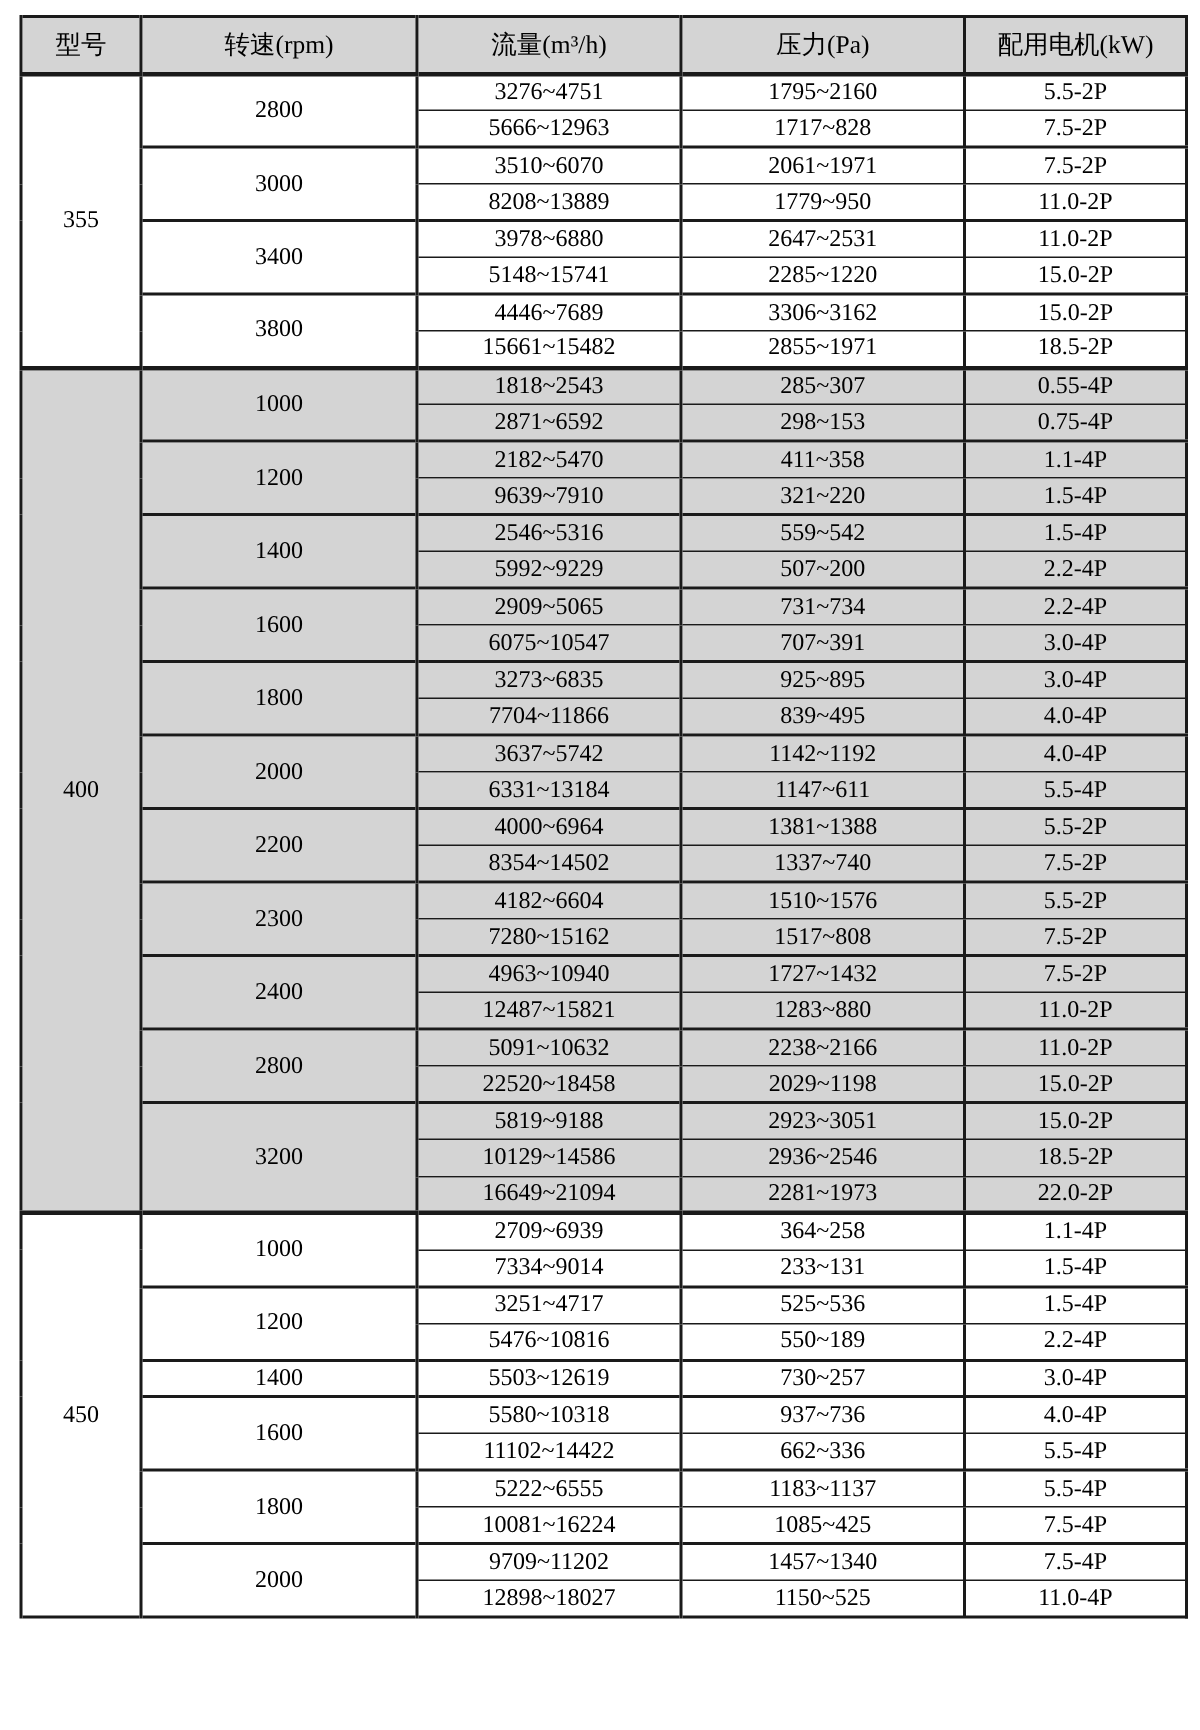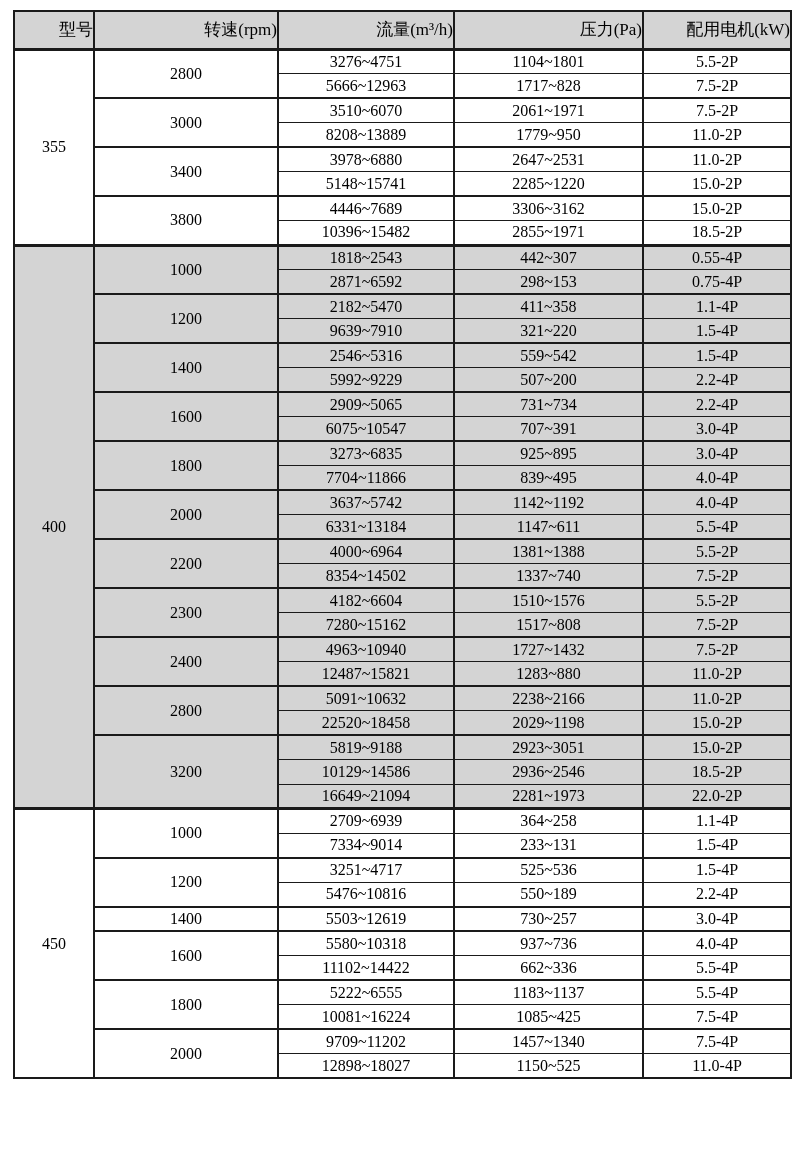--- a/index.html
+++ b/index.html
@@ -37,21 +37,20 @@
     padding: 0;
     overflow: hidden;
     white-space: nowrap;
   }
   .spec-table thead th {
     background: var(--header-bg);
     height: 38px;
     font-size: 17px;
     font-weight: normal;
     border-bottom: 2px solid var(--border-color);
-    text-align: right;
   }
   .spec-table tbody td {
     height: 24.5px;
     font-size: 16px;
     line-height: 1;
   }
   
   .spec-table tr.sub-row td { border-top: 1px solid var(--border-color); }
   
   .spec-table tr.speed-start td { border-top: 2px solid var(--border-color); }
@@ -78,21 +77,21 @@
       <th>流量(m³/h)</th>
       <th>压力(Pa)</th>
       <th>配用电机(kW)</th>
     </tr>
   </thead>
   <tbody>
       <tr class="group-start">
         <td rowspan="8">355</td>
         <td rowspan="2">2800</td>
         <td>3276~4751</td>
-        <td>1104~1801</td>
+        <td>1795~2160</td>
         <td>5.5-2P</td>
       </tr>
       <tr class="sub-row">
         <td>5666~12963</td>
         <td>1717~828</td>
         <td>7.5-2P</td>
       </tr>
       <tr class="speed-start">
         <td rowspan="2">3000</td>
         <td>3510~6070</td>
@@ -115,29 +114,29 @@
         <td>2285~1220</td>
         <td>15.0-2P</td>
       </tr>
       <tr class="speed-start">
         <td rowspan="2">3800</td>
         <td>4446~7689</td>
         <td>3306~3162</td>
         <td>15.0-2P</td>
       </tr>
       <tr class="sub-row">
-        <td>10396~15482</td>
+        <td>15661~15482</td>
         <td>2855~1971</td>
         <td>18.5-2P</td>
       </tr>
       <tr class="shaded group-start">
         <td rowspan="23">400</td>
         <td rowspan="2">1000</td>
         <td>1818~2543</td>
-        <td>442~307</td>
+        <td>285~307</td>
         <td>0.55-4P</td>
       </tr>
       <tr class="shaded sub-row">
         <td>2871~6592</td>
         <td>298~153</td>
         <td>0.75-4P</td>
       </tr>
       <tr class="shaded speed-start">
         <td rowspan="2">1200</td>
         <td>2182~5470</td>

